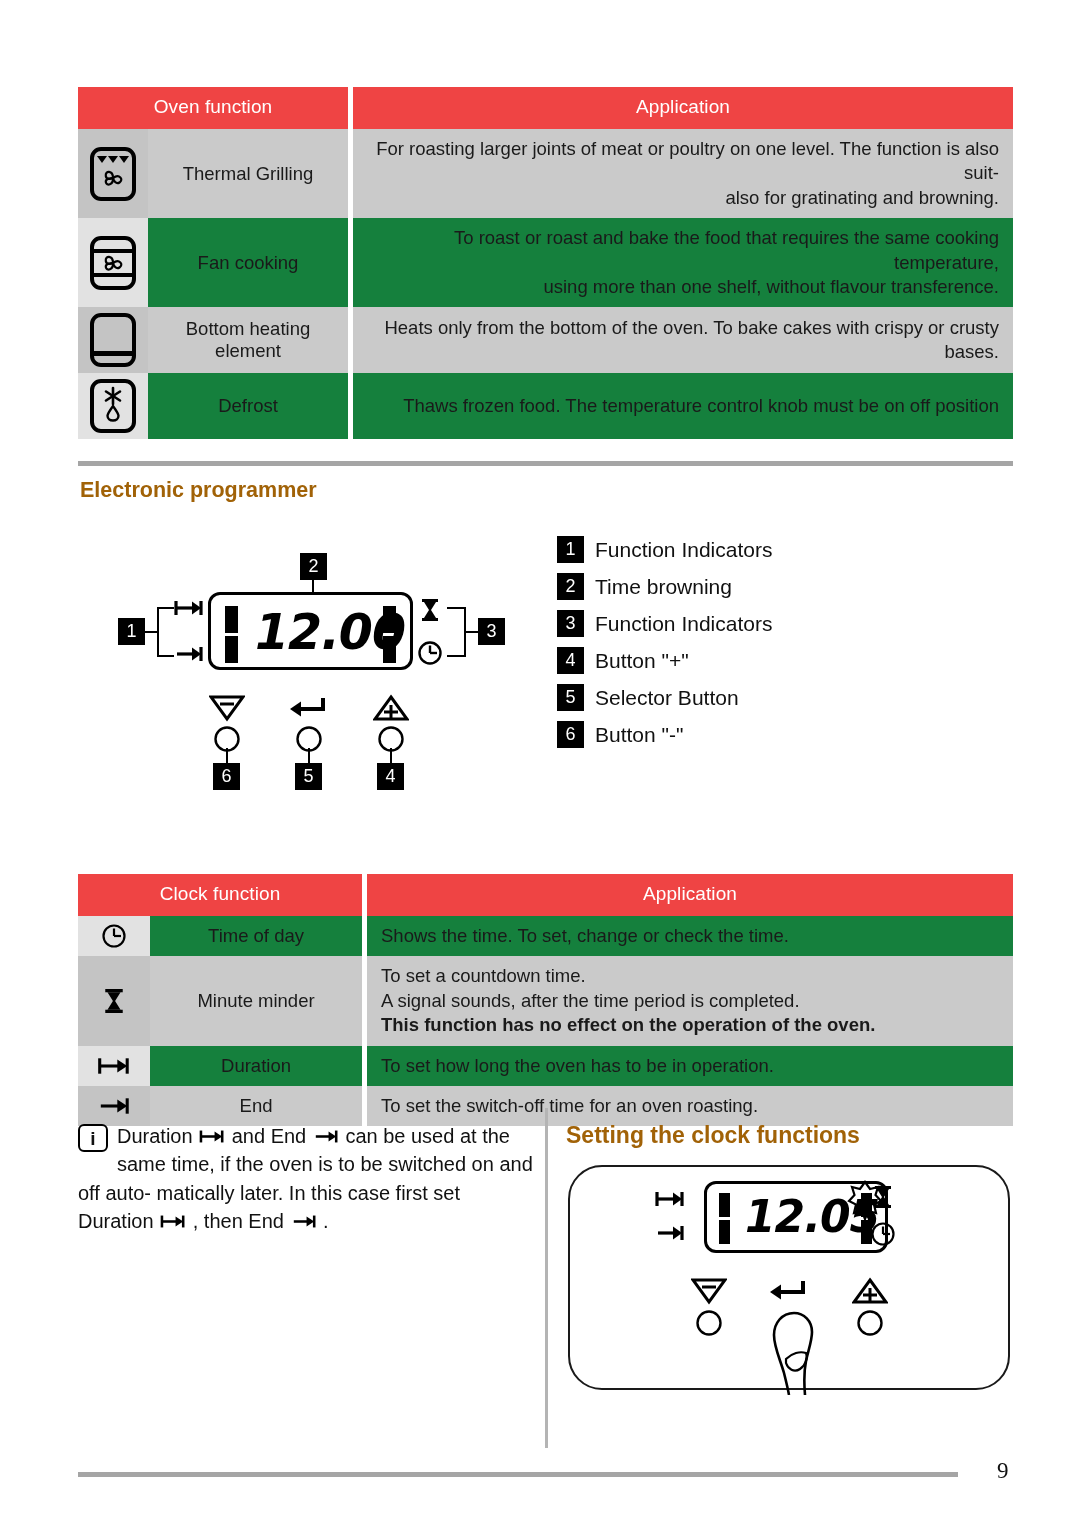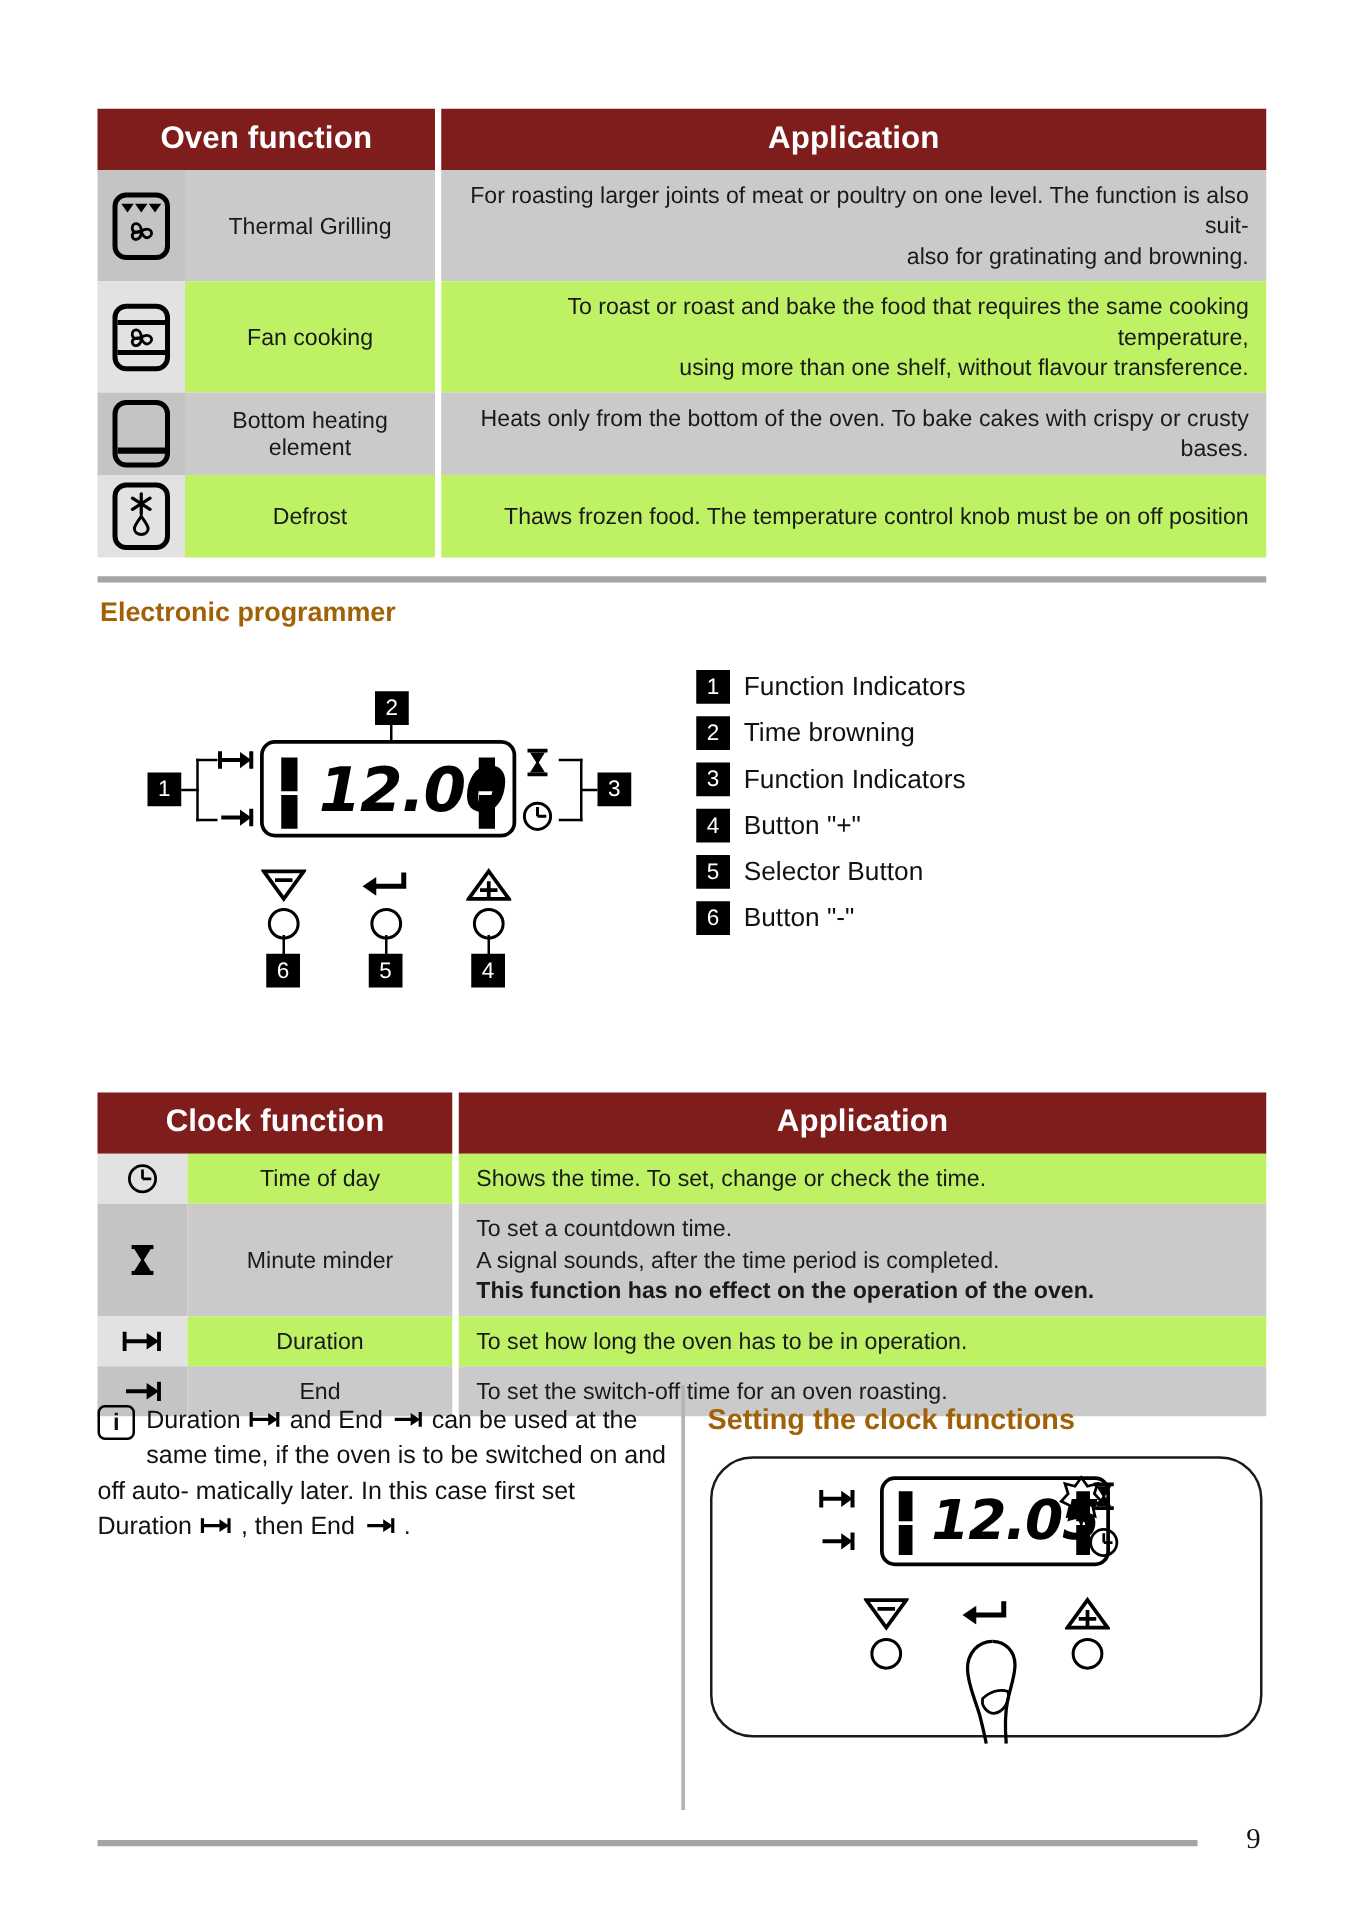--- a/index.html
+++ b/index.html
@@ -23,26 +23,26 @@
   }
 
   
   .tbl {
     position: absolute;
     border-collapse: separate;
     border-spacing: 0;
     table-layout: fixed;
   }
   .tbl .hd {
-    background: #7f1d1d;
+    background: #ef4444;
     color: #ffffff;
-    font-size: 25px;
+    font-size: 19px;
     text-align: center;
     padding: 9px 4px 11px 4px;
-    font-weight: bold;
+    font-weight: normal;
     letter-spacing: .1px;
   }
   .gap { width: 5px; background: #ffffff; padding: 0; }
 
   .ico-cell {
     width: 72px;
     text-align: center;
     vertical-align: middle;
     padding: 6px 0;
   }
@@ -57,21 +57,21 @@
     font-size: 18.5px;
     line-height: 1.32;
     padding: 8px 14px;
   }
   .app-cell.ctr { text-align: right; }
   .app-cell.lft { text-align: left; }
 
   .rowA .ico-cell { background: #c4c4c4; }
   .rowA .name-cell, .rowA .app-cell { background: #cacaca; }
   .rowB .ico-cell { background: #e2e2e2; }
-  .rowB .name-cell, .rowB .app-cell { background: #bef264; }
+  .rowB .name-cell, .rowB .app-cell { background: #15803d; }
 
   .bold-line { font-weight: bold; }
 
   
   .ovicon {
     width: 46px; height: 54px;
     border: 4.5px solid #000;
     border-radius: 11px;
     display: inline-block;
     position: relative;

